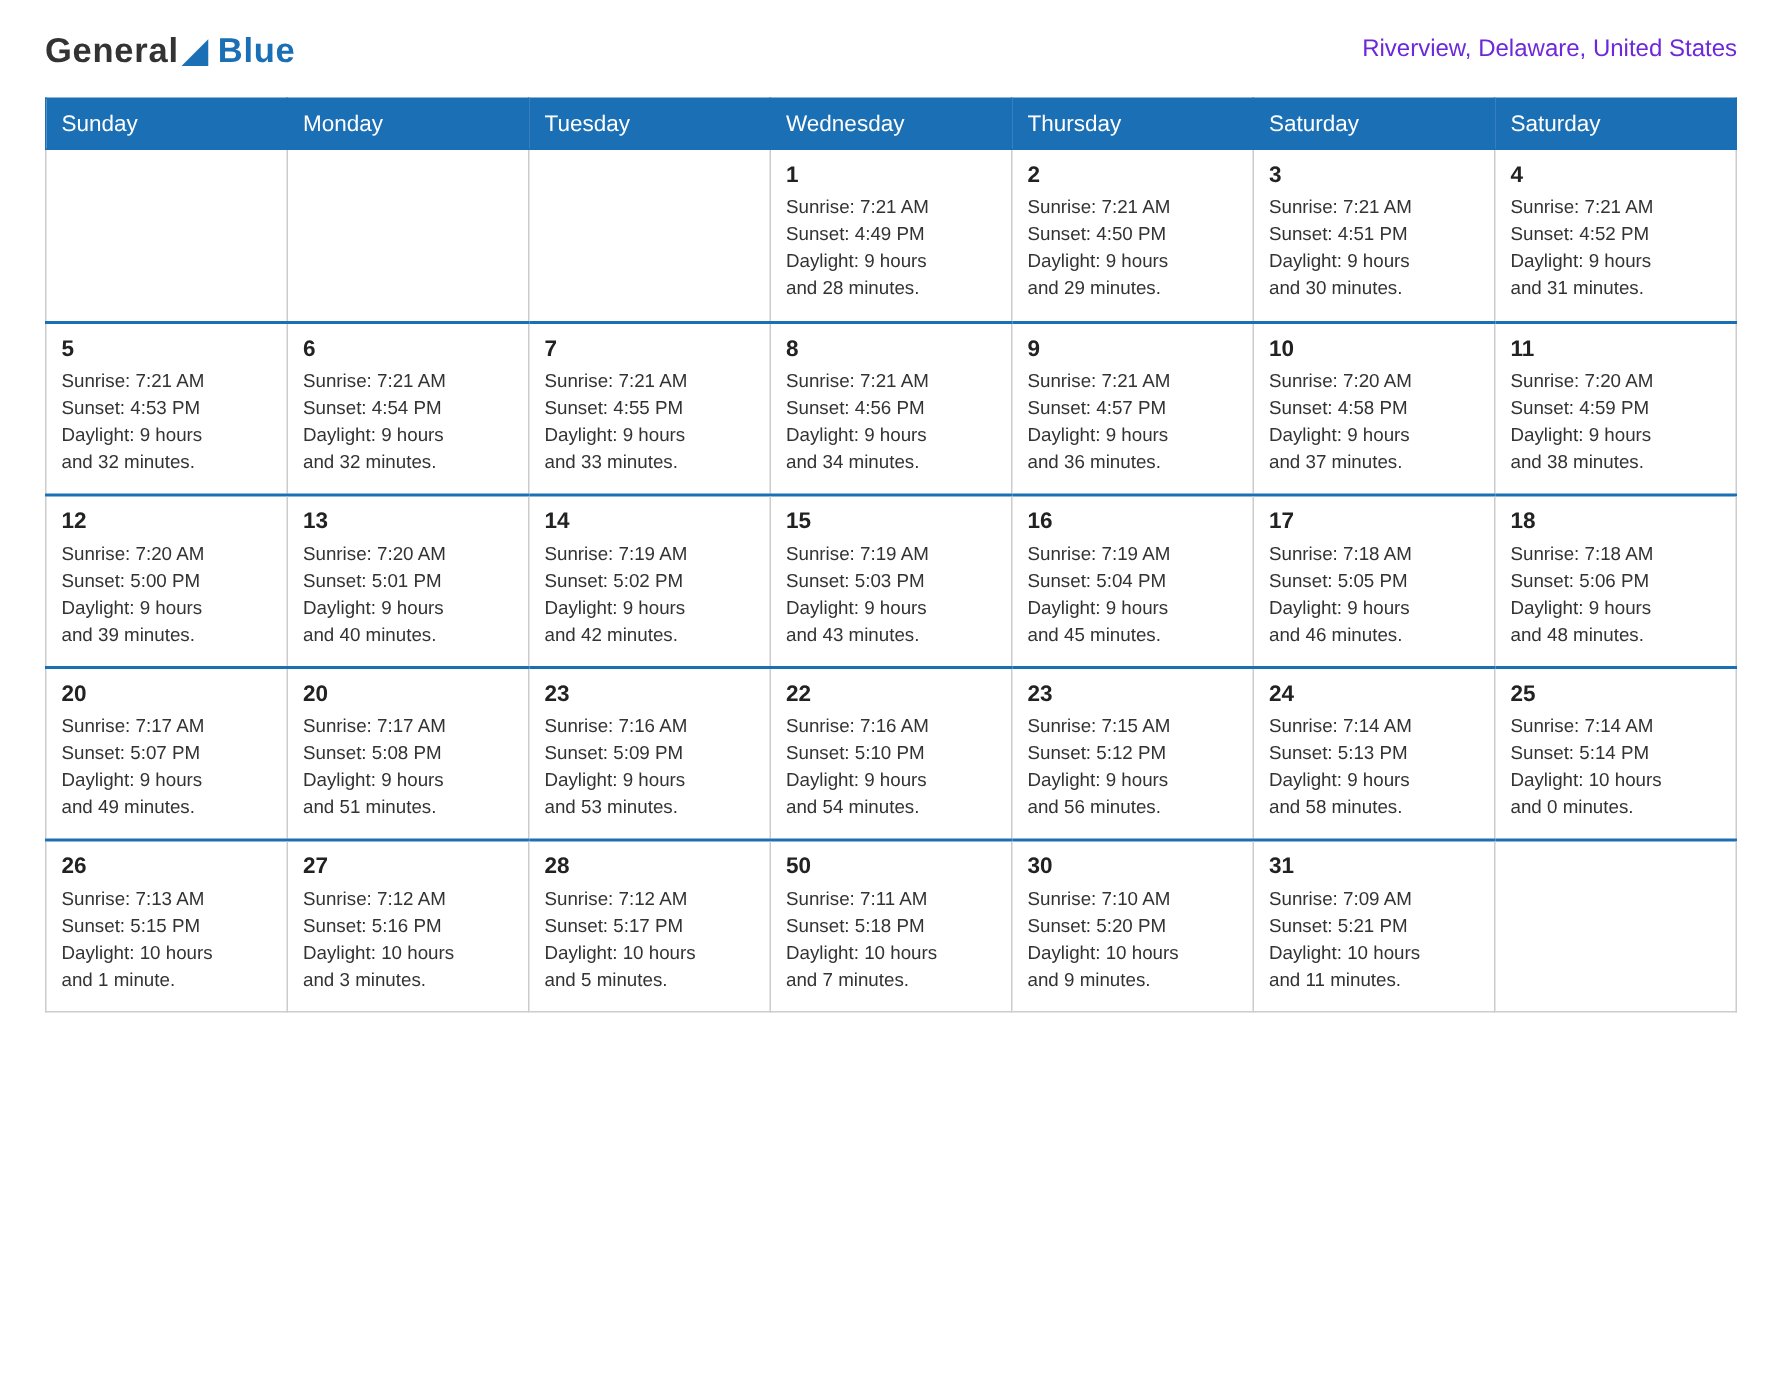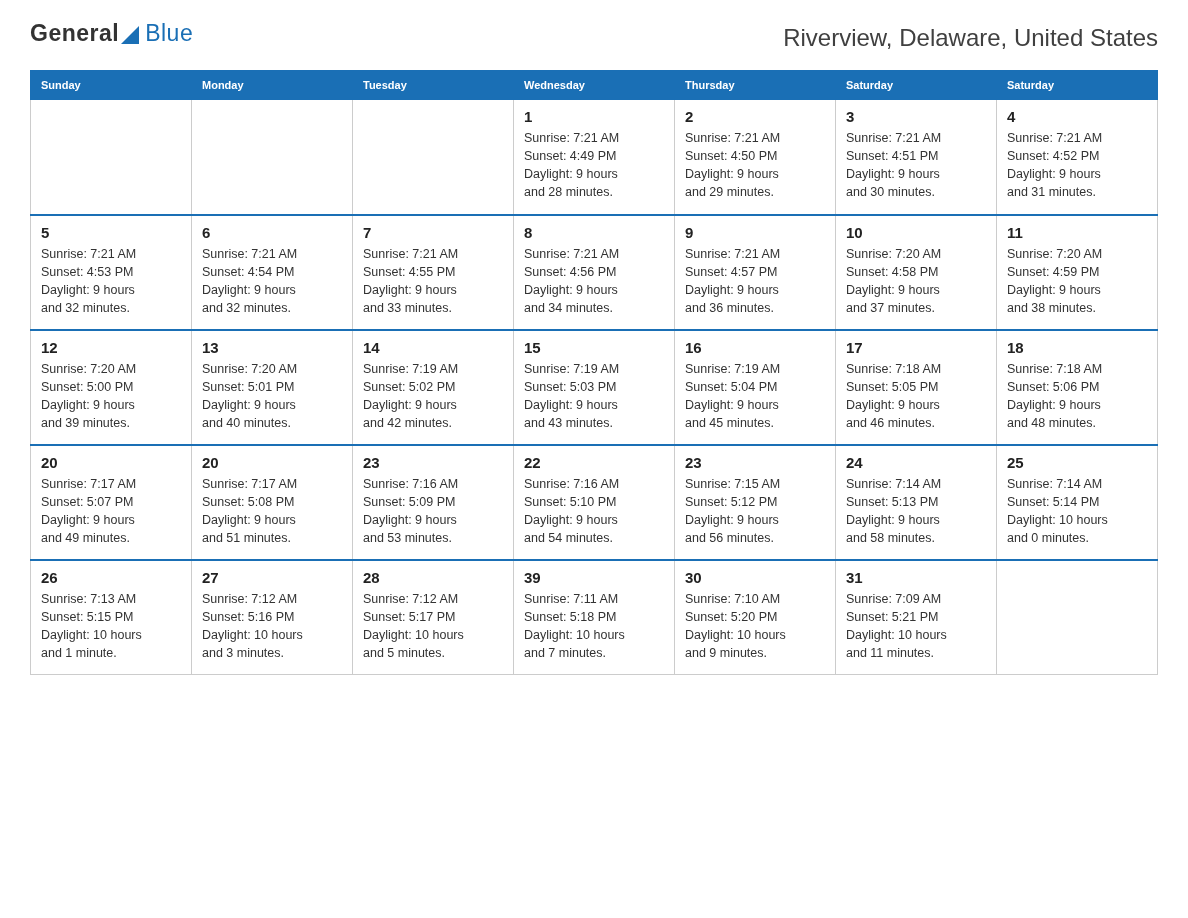--- a/index.html
+++ b/index.html
@@ -20,34 +20,34 @@
     .title-block {
       text-align: right;
     }
     .title-block h1 {
       font-size: 42px;
       font-weight: normal;
       color: #222;
       line-height: 1.1;
     }
     .title-block h2 {
-      font-size: 24px;
+      font-size: 16px;
       font-weight: normal;
-      color: #404040;
+      color: #6d28d9;
       margin-top: 4px;
     }
     .calendar {
       width: 100%;
       border-collapse: collapse;
     }
     .calendar thead tr th {
       background-color: #1a6fb5;
       color: #fff;
-      font-size: 11px;
-      font-weight: bold;
+      font-size: 15px;
+      font-weight: normal;
       padding: 8px 10px;
       text-align: left;
       border: 1px solid #1a6fb5;
     }
     .calendar tbody tr td {
       border: 1px solid #ccc;
       vertical-align: top;
       padding: 8px 10px;
       width: 14.28%;
       height: 115px;
@@ -93,21 +93,21 @@
 
 <div class="header">
   <div class="logo-wrapper">
     <div class="logo-line1">
       <span style="font-size:23px;font-weight:bold;color:#333;letter-spacing:0.5px;">General</span>
       <svg width="18" height="18" viewBox="0 0 18 18" style="margin-left:2px;margin-top:2px;">
         <polygon points="0,18 18,0 18,18" fill="#1a6fb5"></polygon>
       </svg>
     </div>
     <div class="logo-line2">
-      <span style="font-size:23px;font-weight:normal;color:#1a6fb5;letter-spacing:0.5px;margin-left:4px;">Blue</span>
+      <span style="font-size:23px;font-weight:bold;color:#1a6fb5;letter-spacing:0.5px;margin-left:4px;">Blue</span>
     </div>
   </div>
   <div class="title-block">
     <h2>Riverview, Delaware, United States</h2>
   </div>
 </div>
 
 <table class="calendar">
   <thead>
     <tr>
@@ -241,21 +241,21 @@
         </td>
         <td>
           <span class="day-number">27</span>
           <div class="day-info">Sunrise: 7:12 AM<br>Sunset: 5:16 PM<br>Daylight: 10 hours<br>and 3 minutes.</div>
         </td>
         <td>
           <span class="day-number">28</span>
           <div class="day-info">Sunrise: 7:12 AM<br>Sunset: 5:17 PM<br>Daylight: 10 hours<br>and 5 minutes.</div>
         </td>
         <td>
-          <span class="day-number">39</span>
+          <span class="day-number">50</span>
           <div class="day-info">Sunrise: 7:11 AM<br>Sunset: 5:18 PM<br>Daylight: 10 hours<br>and 7 minutes.</div>
         </td>
         <td>
           <span class="day-number">30</span>
           <div class="day-info">Sunrise: 7:10 AM<br>Sunset: 5:20 PM<br>Daylight: 10 hours<br>and 9 minutes.</div>
         </td>
         <td>
           <span class="day-number">31</span>
           <div class="day-info">Sunrise: 7:09 AM<br>Sunset: 5:21 PM<br>Daylight: 10 hours<br>and 11 minutes.</div>
         </td>

